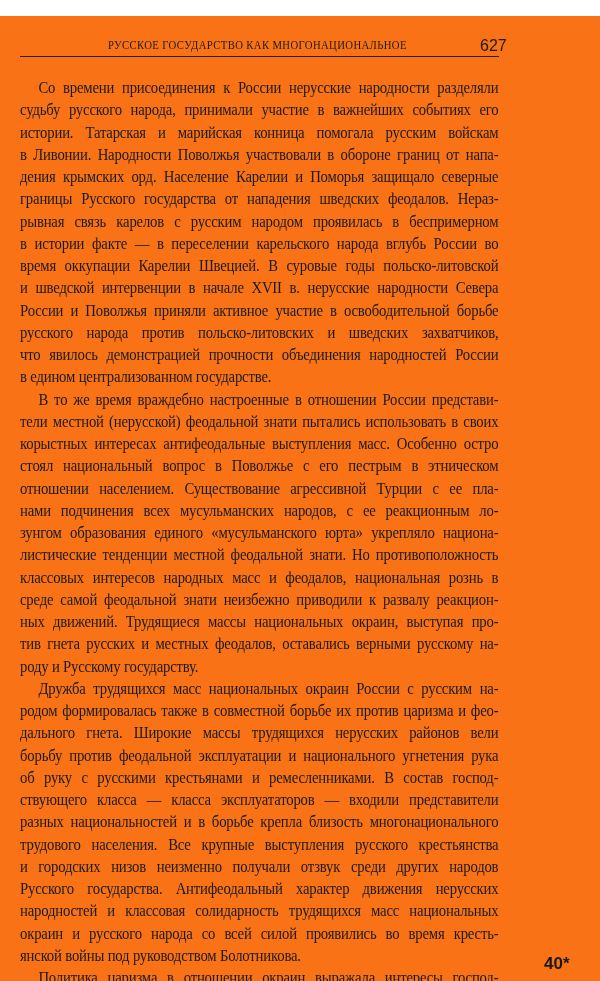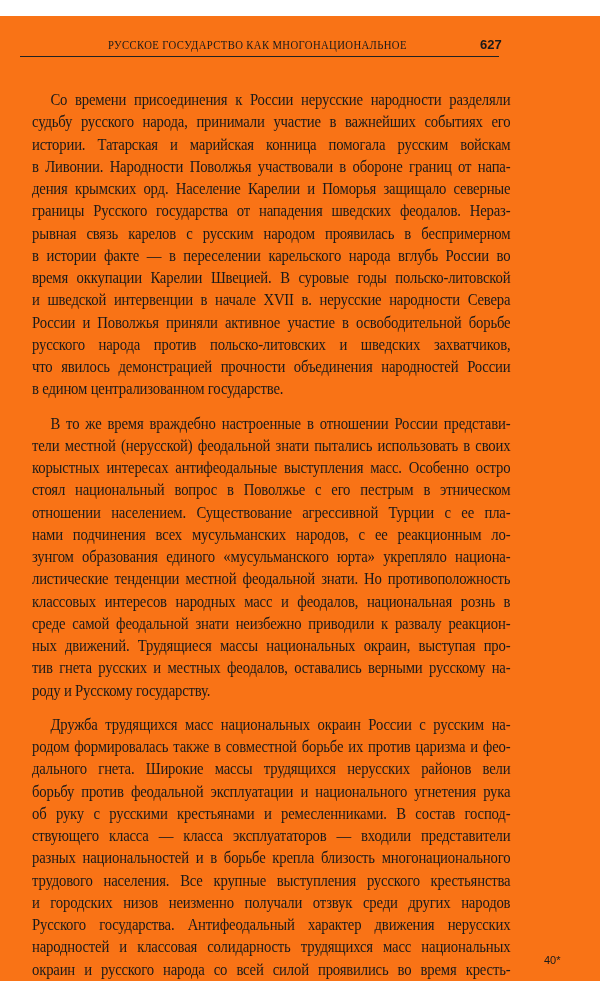--- a/index.html
+++ b/index.html
@@ -13,43 +13,43 @@
     position: absolute; left: 20px; top: 14px; width: 480px; height: 30px;
   }
   .running-title {
     position: absolute; left: 88px; top: 9px;
     font-size: 11.5px; letter-spacing: 0.4px; white-space: nowrap;
     transform: scaleX(0.93); transform-origin: left top;
   }
   .page-number {
     position: absolute; left: 460px; top: 7px;
     font-family: "Liberation Sans", "DejaVu Sans", sans-serif;
-    font-weight: bold; font-size: 13px;
+    font-weight: normal; font-size: 16px;
   }
   .header-rule {
     position: absolute; left: 20px; top: 40px; width: 479px; height: 0;
     border-top: 1.3px solid #222;
   }
   .body-text {
     position: absolute; left: 20px; top: 61px; width: 478px;
   }
-  .paragraph { margin: 12px; }
+  .paragraph { margin: 0; }
   .line {
     display: block; height: 22.25px; line-height: 22.25px;
     font-size: 16px; white-space: nowrap;
     text-align: justify; text-align-last: justify;
     letter-spacing: -0.2px;
     transform: scaleX(0.92); transform-origin: left center; width: 520px;
   }
   .line.last { text-align-last: left; }
   .line.indent { text-indent: 20px; }
   .signature {
     position: absolute; left: 544px; top: 938px;
     font-family: "Liberation Sans", "DejaVu Sans", sans-serif;
-    font-weight: normal; font-size: 11px;
+    font-weight: bold; font-size: 17px;
   }
 </style>
 </head>
 <body>
 
 <div class="page">
   <div class="header">
     <span class="running-title">РУССКОЕ ГОСУДАРСТВО КАК МНОГОНАЦИОНАЛЬНОЕ</span>
     <span class="page-number">627</span>
   </div>

